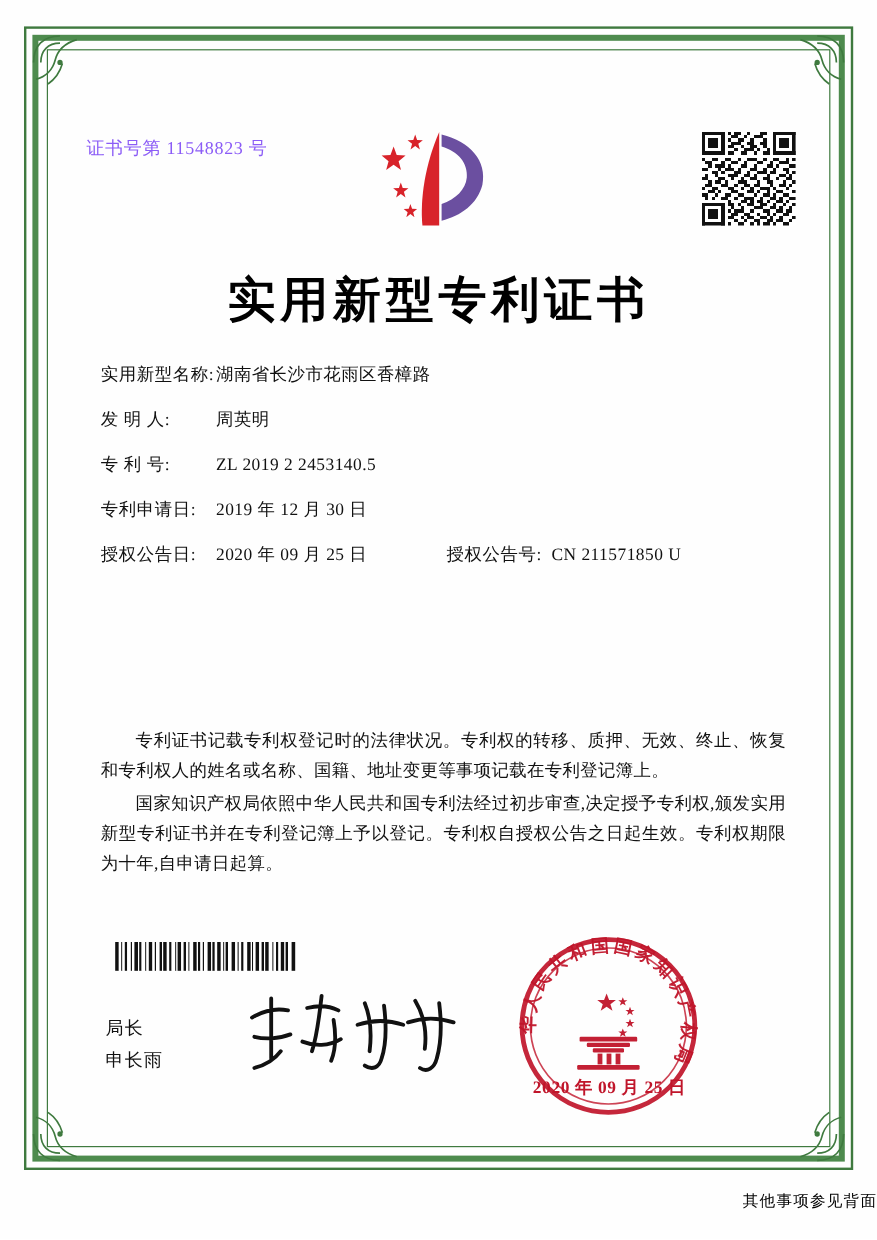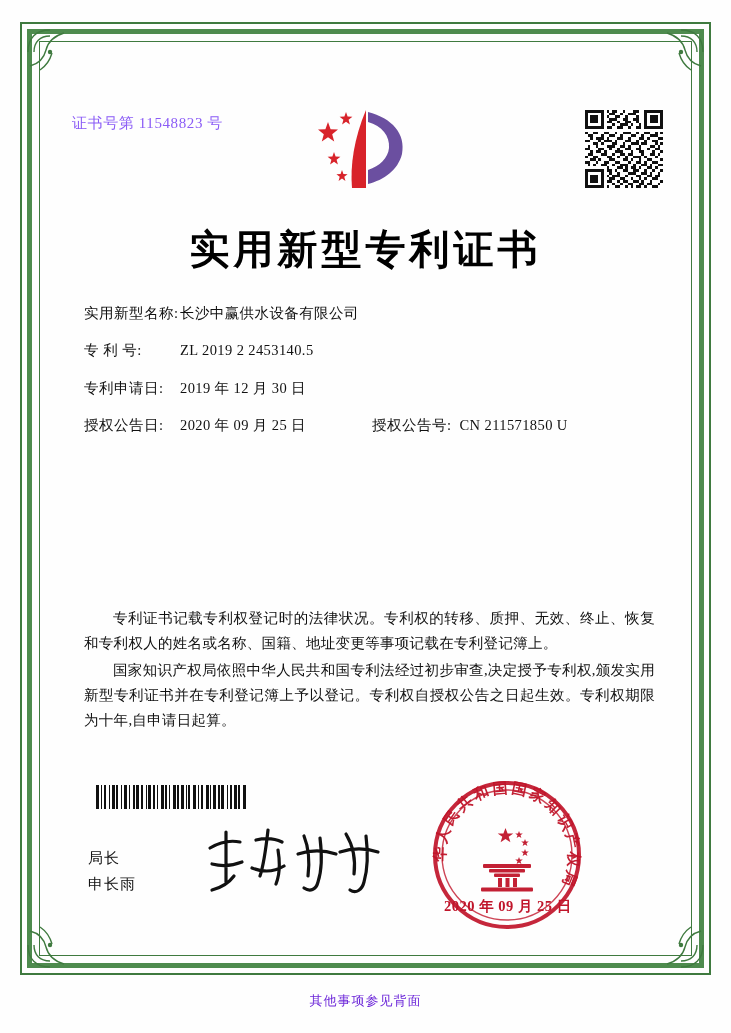--- a/index.html
+++ b/index.html
@@ -219,24 +219,24 @@
     text-align: center;
     font-size: 13.5px;
     letter-spacing: 0.6px;
     color: #111;
   }
   .note {
     position: absolute;
     left: 0;
     right: 0;
     top: 992px;
-    text-align: center;
+    text-align: right;
     font-size: 13px;
     letter-spacing: 1px;
-    color: #6d28d9;
+    color: #000000;
   }
 </style>
 </head>
 <body>
 
 <div class="page">
 
   <div class="frame-outer"></div>
   <div class="frame-mid"></div>
   <div class="frame-inner"></div>
@@ -498,23 +498,27 @@
       </g>
     </svg>
   </div>
 
   <div class="title">实用新型专利证书</div>
 
   <div class="fields">
 
     <div class="row">
       <div class="label">实用新型名称:</div>
-      <div class="value">长沙中赢供水设备有限公司</div>
+      <div class="value">湖南省长沙市花雨区香樟路</div>
     </div>
 
+    <div class="row">
+      <div class="label">发 明 人:</div>
+      <div class="value">周英明</div>
+    </div>
 
     <div class="row">
       <div class="label">专 利 号:</div>
       <div class="value">ZL 2019 2 2453140.5</div>
     </div>
 
     <div class="row">
       <div class="label">专利申请日:</div>
       <div class="value">2019 年 12 月 30 日</div>
     </div>

